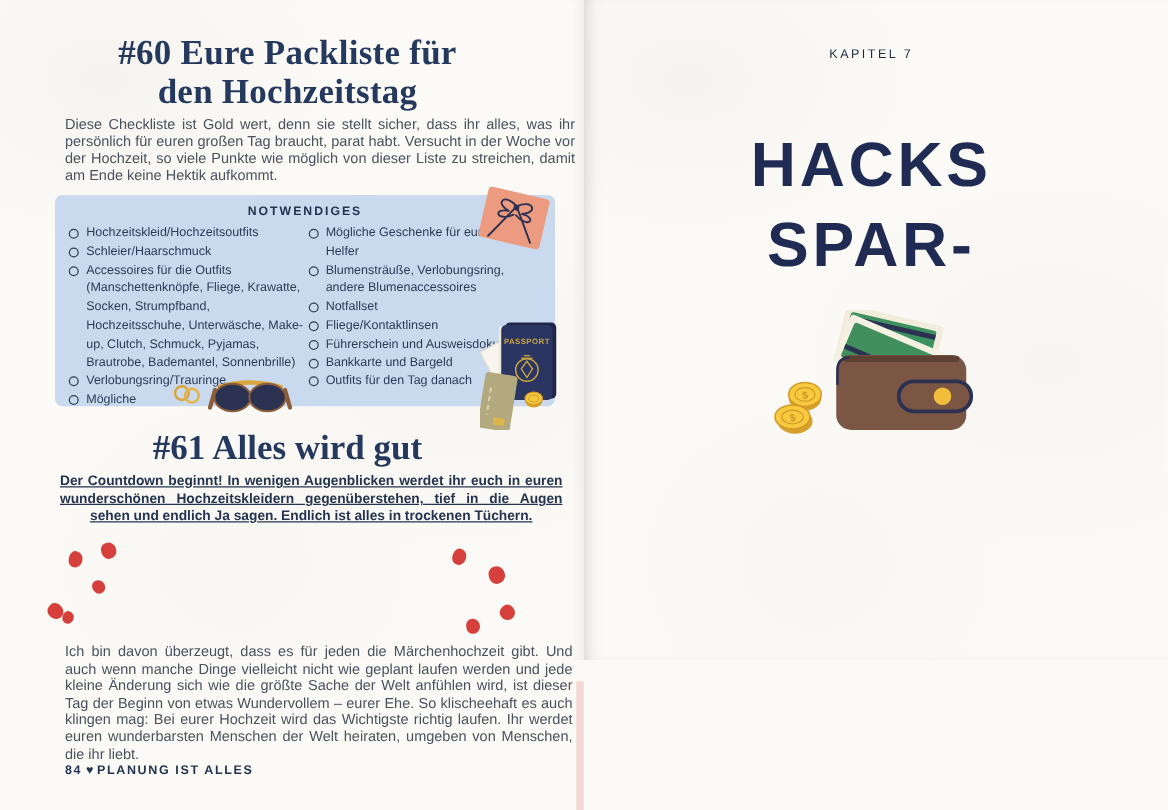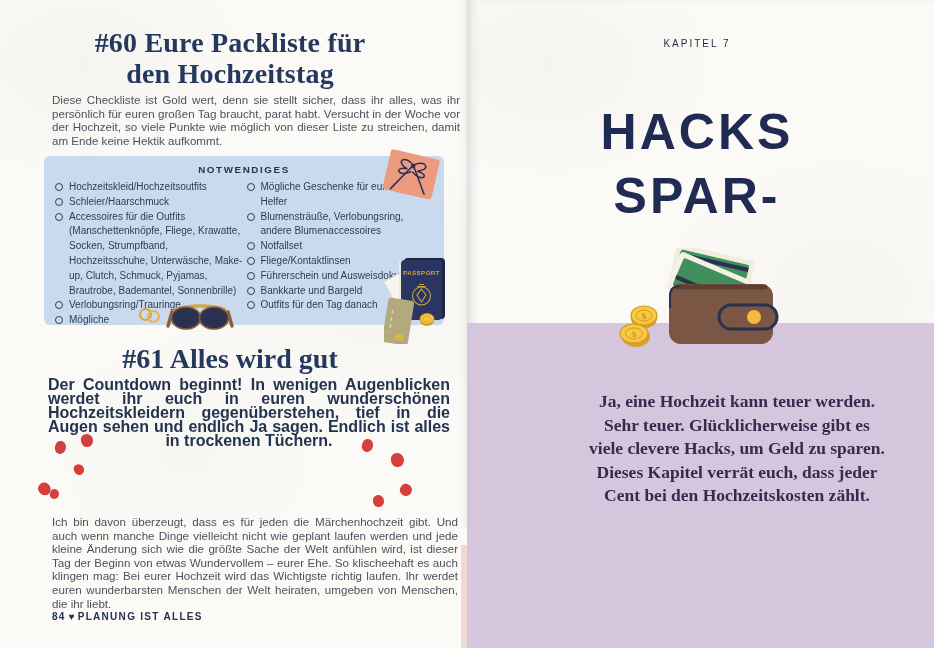--- a/index.html
+++ b/index.html
@@ -27,22 +27,22 @@
   .cols ul { list-style:none; width:190px; }
   .cols ul + ul { margin-left:2px; }
   .cols li { display:flex; font-size:10px; line-height:14.8px; color:#2b3c58; }
   .cb { flex:0 0 auto; width:8px; height:8px; border:1.4px solid #2e4058; border-radius:50%; margin:3px 6px 0 0; background:transparent; }
 
   .rings { position:absolute; top:308px; left:139px; width:26px; height:18px; }
   .rings i { position:absolute; width:13px; height:13px; border:2px solid #d9a63c; border-radius:50%; }
   .rings i:last-child { left:8px; top:2px; border-color:#e4b34a; }
 
   .title61 { position:absolute; top:344px; left:0; width:460px; font-size:28px; line-height:30px; }
-  .lead { position:absolute; top:378px; left:48px; width:402px; font-size:16px; line-height:14px; font-weight:bold; color:#243450;
-          text-align:justify; text-align-last:center; }
+  .lead { position:absolute; top:378px; left:48px; width:402px; font-size:11px; line-height:14px; font-weight:bold; color:#243450;
+          text-align:justify; text-align-last:center;text-decoration:underline; }
 
   .bubble { position:absolute; top:436px; left:88px; width:298px; height:62px; background:#c9d9f0; border-radius:31px;
             display:flex; align-items:center; justify-content:center; }
   .bubble p { font-size:8.8px; font-weight:bold; letter-spacing:0.2px; line-height:12.6px; color:#1f3050;
               text-align:center; white-space:pre-line; }
 
   .petal { position:absolute; background:#d6403c; border-radius:46% 54% 52% 48%; }
   .pt1 { left:55px;  top:441px; width:11px; height:13px; transform:rotate(12deg); }
   .pt2 { left:81px;  top:434px; width:12px; height:13px; transform:rotate(-18deg); }
   .pt3 { left:38px;  top:483px; width:13px; height:12px; transform:rotate(40deg); }
@@ -219,27 +219,20 @@
 
   <div class="page page-right">
 
     <div class="kicker">KAPITEL 7</div>
 
     <div class="chapter-title">
       <span>HACKS</span>
       <span>SPAR-</span>
     </div>
 
-    <div class="purple-block">
-      <p class="purple-intro">Ja, eine Hochzeit kann teuer werden.
-Sehr teuer. Glücklicherweise gibt es
-viele clevere Hacks, um Geld zu sparen.
-Dieses Kapitel verrät euch, dass jeder
-Cent bei den Hochzeitskosten zählt.</p>
-    </div>
 
     <svg class="wallet" viewBox="0 0 172 100">
       <g>
         <ellipse cx="37" cy="70.5" rx="13" ry="10" fill="#d7a02b"></ellipse>
         <ellipse cx="37" cy="67.5" rx="13" ry="9.5" fill="#f6c93f" stroke="#d29a28" stroke-width="1.2"></ellipse>
         <ellipse cx="37" cy="67.5" rx="8" ry="5.5" fill="none" stroke="#d29a28" stroke-width="1"></ellipse>
         <text x="37" y="71" text-anchor="middle" font-family="Liberation Sans, sans-serif" font-size="8" font-weight="bold" fill="#cf9322" transform="rotate(-14 37 68)">$</text>
         <ellipse cx="29" cy="89" rx="14" ry="10" fill="#d7a02b"></ellipse>
         <ellipse cx="27" cy="85.5" rx="14" ry="9.5" fill="#f6c93f" stroke="#d29a28" stroke-width="1.2"></ellipse>
         <ellipse cx="27" cy="85.5" rx="8.5" ry="5.5" fill="none" stroke="#d29a28" stroke-width="1"></ellipse>

